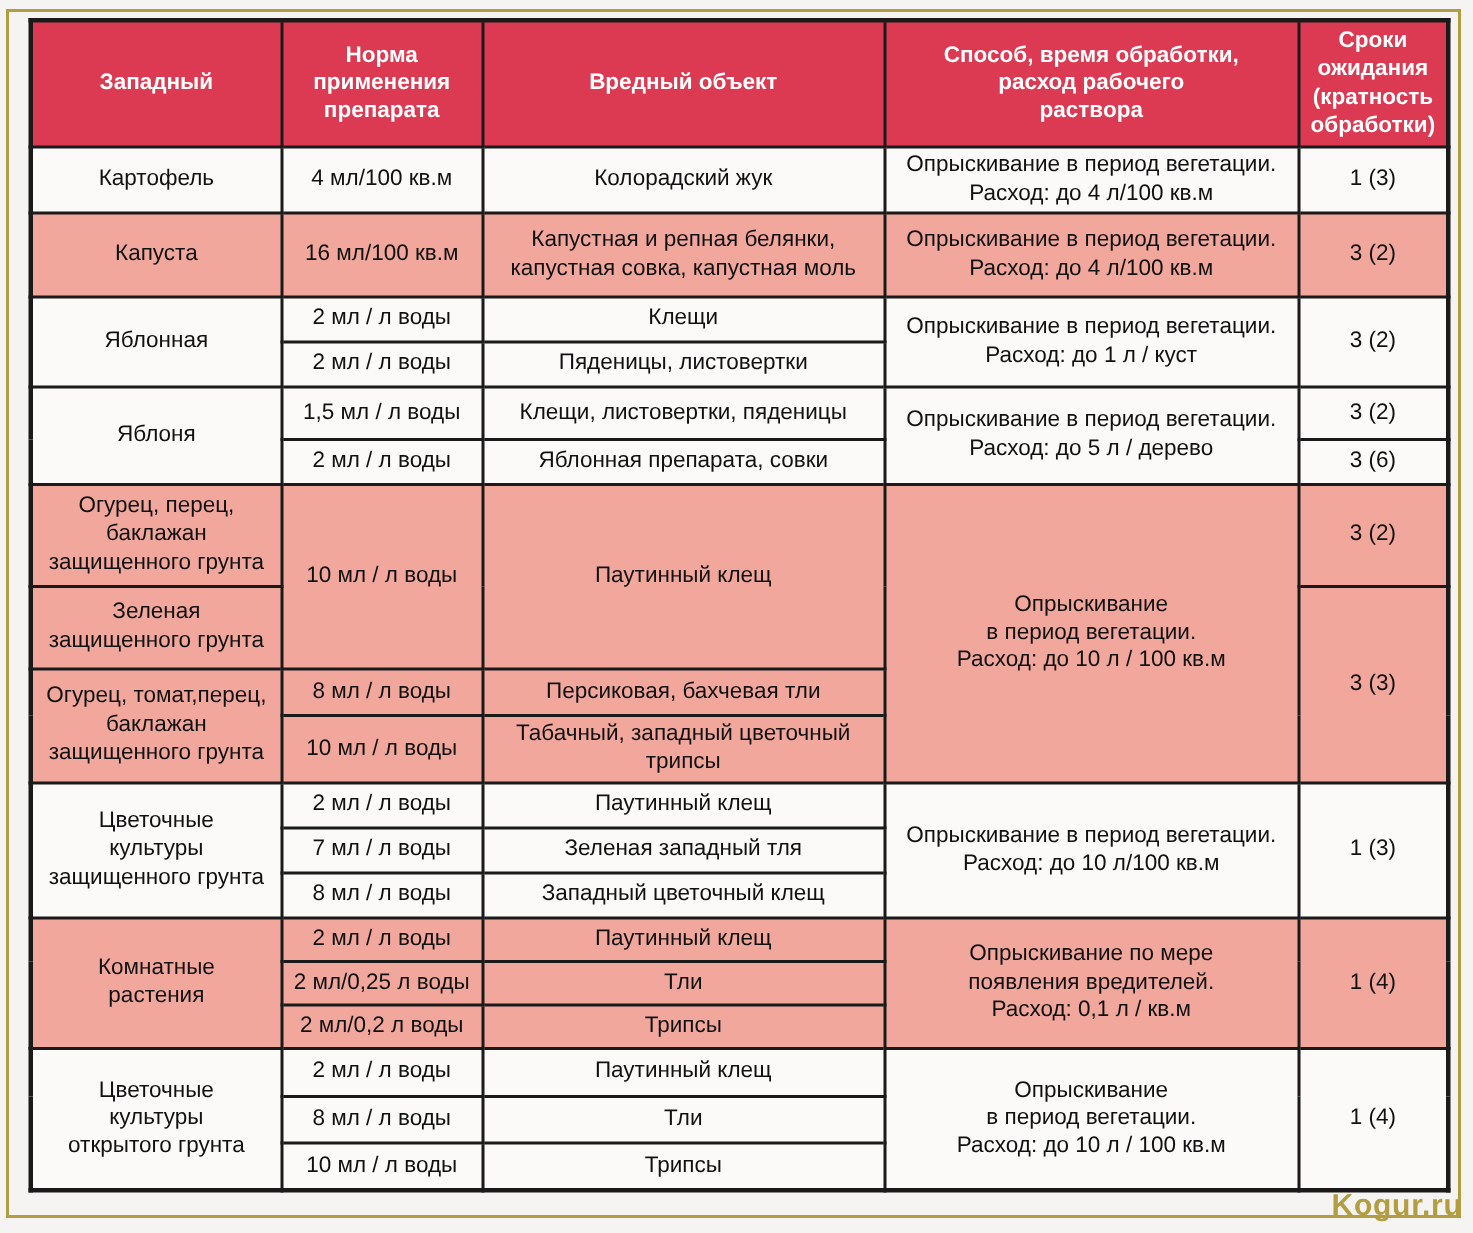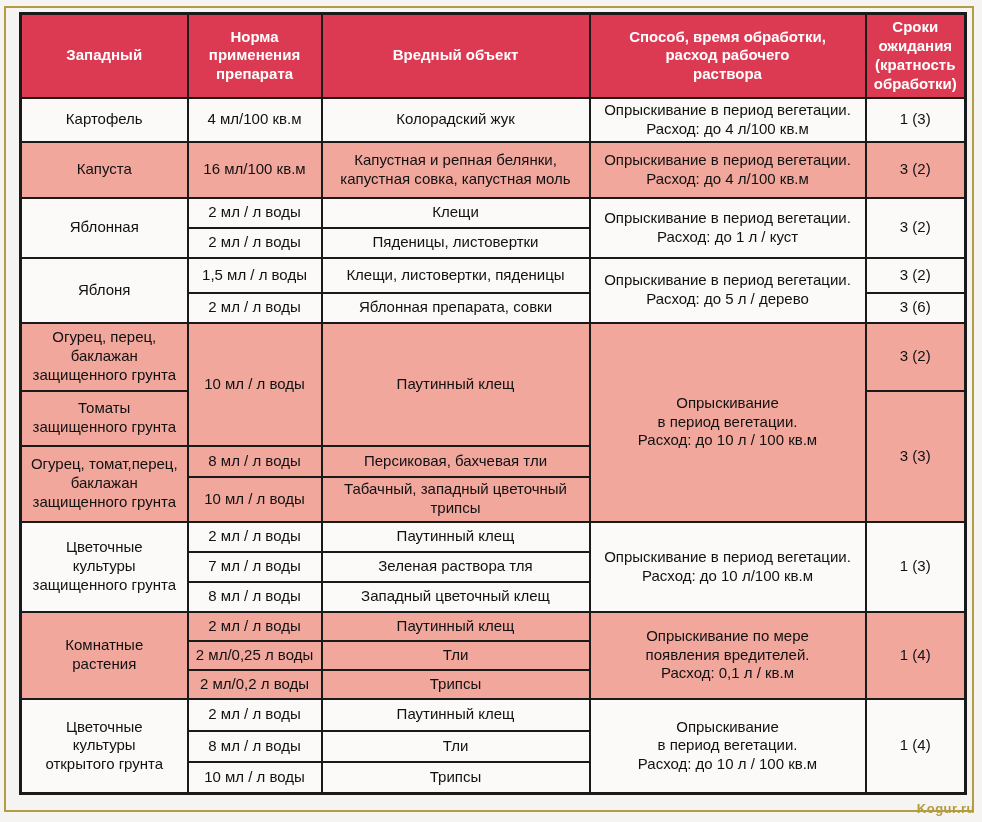--- a/index.html
+++ b/index.html
@@ -32,21 +32,21 @@
     background:var(--header_bg,#dc3a52);
     color:#fff;font-weight:bold;
     height:84px;
   }
   tr.white td{background:var(--white_row,#fbfaf8);}
   tr.pink td{background:var(--pink_row,#f2a79d);}
   table{border:3px solid #1a1a1a;}
   .watermark{
     position:absolute;right:7px;bottom:6px;
     color:var(--gold,#b29d40);
-    font-size:13px;font-weight:bold;
+    font-size:20px;font-weight:bold;
     letter-spacing:0.5px;
   }
 </style>
 </head>
 <body>
 
 <div class="frame"></div>
 
 <table>
   <colgroup>
@@ -120,21 +120,21 @@
 баклажан
 защищенного грунта</td>
       <td rowspan="2">10 мл / л воды</td>
       <td rowspan="2">Паутинный клещ</td>
       <td rowspan="4">Опрыскивание
 в период вегетации.
 Расход: до 10 л / 100 кв.м</td>
       <td>3 (2)</td>
     </tr>
     <tr class="pink" style="height:55px">
-      <td>Томаты
+      <td>Зеленая
 защищенного грунта</td>
       <td rowspan="3">3 (3)</td>
     </tr>
     <tr class="pink" style="height:31px">
       <td rowspan="2">Огурец, томат,перец,
 баклажан
 защищенного грунта</td>
       <td>8 мл / л воды</td>
       <td>Персиковая, бахчевая тли</td>
     </tr>
@@ -148,21 +148,21 @@
 культуры
 защищенного грунта</td>
       <td>2 мл / л воды</td>
       <td>Паутинный клещ</td>
       <td rowspan="3">Опрыскивание в период вегетации.
 Расход: до 10 л/100 кв.м</td>
       <td rowspan="3">1 (3)</td>
     </tr>
     <tr class="white" style="height:30px">
       <td>7 мл / л воды</td>
-      <td>Зеленая раствора тля</td>
+      <td>Зеленая западный тля</td>
     </tr>
     <tr class="white" style="height:30px">
       <td>8 мл / л воды</td>
       <td>Западный цветочный клещ</td>
     </tr>
     <tr class="pink" style="height:29px">
       <td rowspan="3">Комнатные
 растения</td>
       <td>2 мл / л воды</td>
       <td>Паутинный клещ</td>

